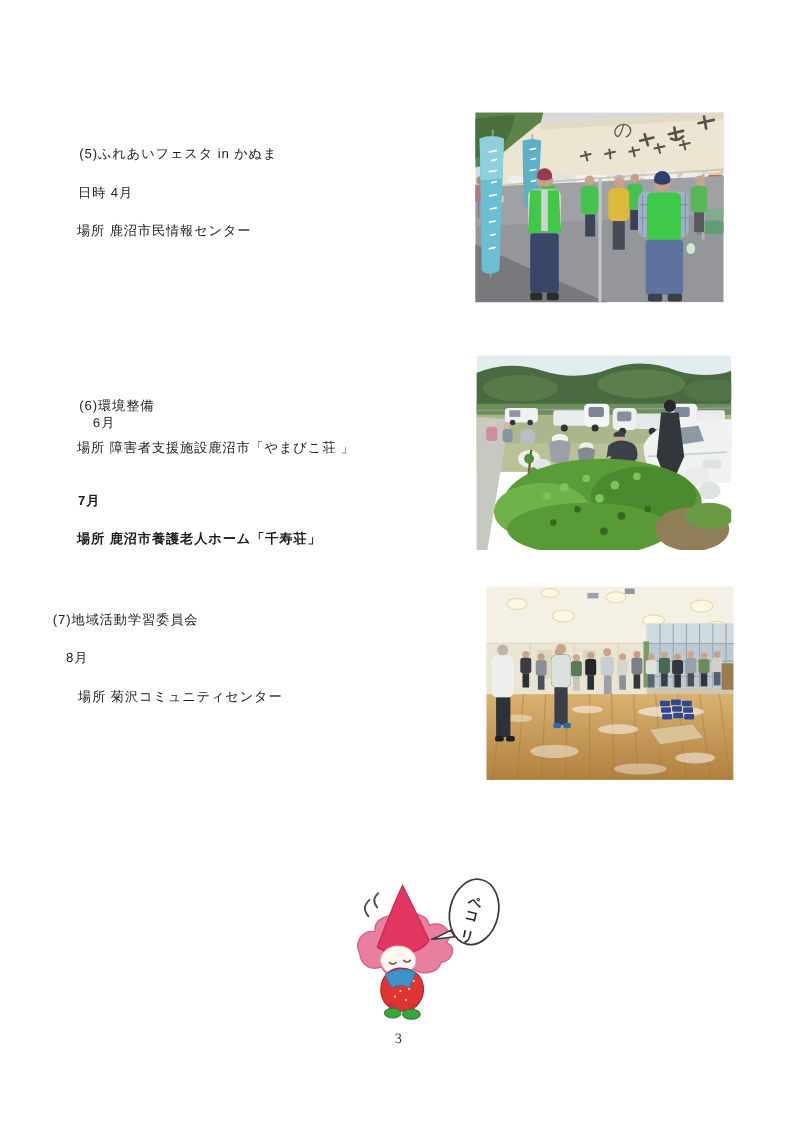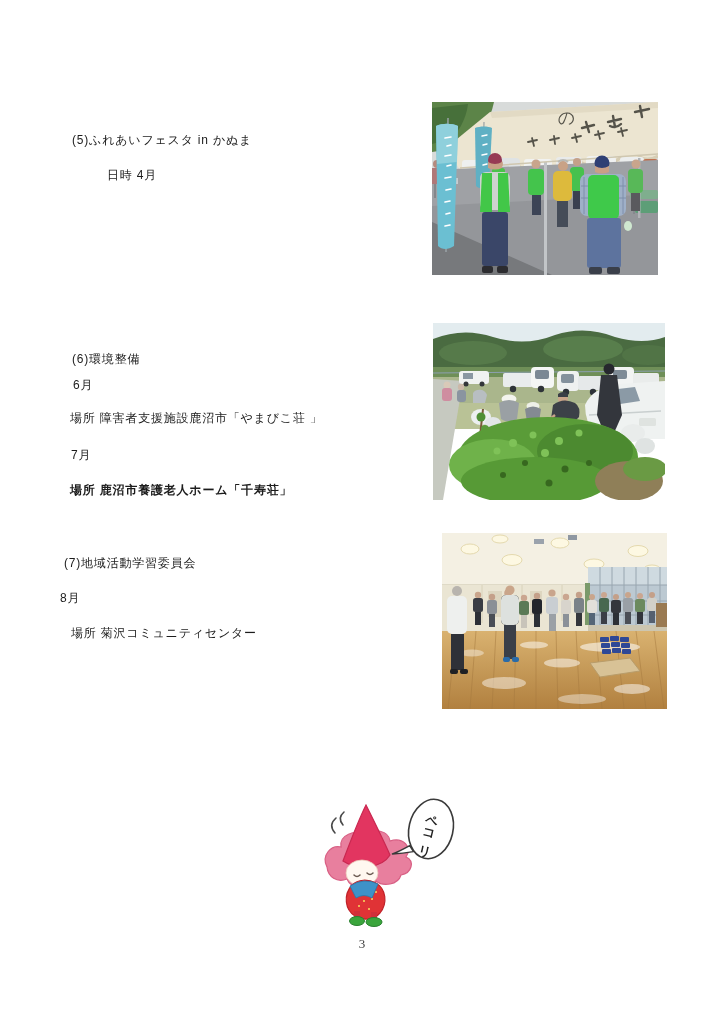--- a/index.html
+++ b/index.html
@@ -21,29 +21,30 @@
     position:absolute;left:0;right:0;top:936px;text-align:center;
     font-family:"Liberation Serif","DejaVu Serif",serif;font-size:13px;color:#3a3a3a;
   }
 </style>
 </head>
 <body>
 
 <div class="page">
 
   <div class="tl" style="left:72px;top:133px;">(5)ふれあいフェスタ in かぬま</div>
-  <div class="tl" style="left:71px;top:168px;margin-left:36px;">日時 4月</div>
-
-  <div class="tl" style="left:72px;top:352px;">(6)環境整備</div>
-  <div class="tl" style="left:73px;top:378px;">6月</div>
-  <div class="tl" style="left:70px;top:411px;">場所 障害者支援施設鹿沼市「やまびこ荘 」</div>
-  <div class="tl" style="left:71px;top:448px;">7月</div>
+  <div class="tl" style="left:71px;top:168px;">日時 4月</div>
+  <div class="tl" style="left:70px;top:203px;">場所 鹿沼市民情報センター</div>
+
+  <div class="tl" style="left:72px;top:362px;">(6)環境整備</div>
+  <div class="tl" style="left:84px;top:378px;font-family:Liberation Mono, monospace;">6月</div>
+  <div class="tl" style="left:70px;top:400px;">場所 障害者支援施設鹿沼市「やまびこ荘 」</div>
+  <div class="tl" style="left:71px;top:448px;font-weight:bold;">7月</div>
   <div class="tl" style="left:70px;top:483px;font-weight:bold;">場所 鹿沼市養護老人ホーム「千寿荘」</div>
 
-  <div class="tl" style="left:64px;top:556px;">(7)地域活動学習委員会</div>
+  <div class="tl" style="left:48px;top:556px;">(7)地域活動学習委員会</div>
   <div class="tl" style="left:60px;top:591px;">8月</div>
   <div class="tl" style="left:71px;top:626px;">場所 菊沢コミュニティセンター</div>
 
   <div class="photo" style="left:432px;top:102px;width:226px;height:173px;">
     <svg viewBox="0 0 226 173" preserveAspectRatio="none">
 
       <rect x="0" y="0" width="226" height="70" fill="#d8dbda"></rect>
 
       <path d="M0,0 L62,0 C58,18 50,34 40,44 L0,50 Z" fill="#5c8448"></path>
       <path d="M0,6 L36,2 C34,18 26,32 16,38 L0,42 Z" fill="#47703a"></path>

